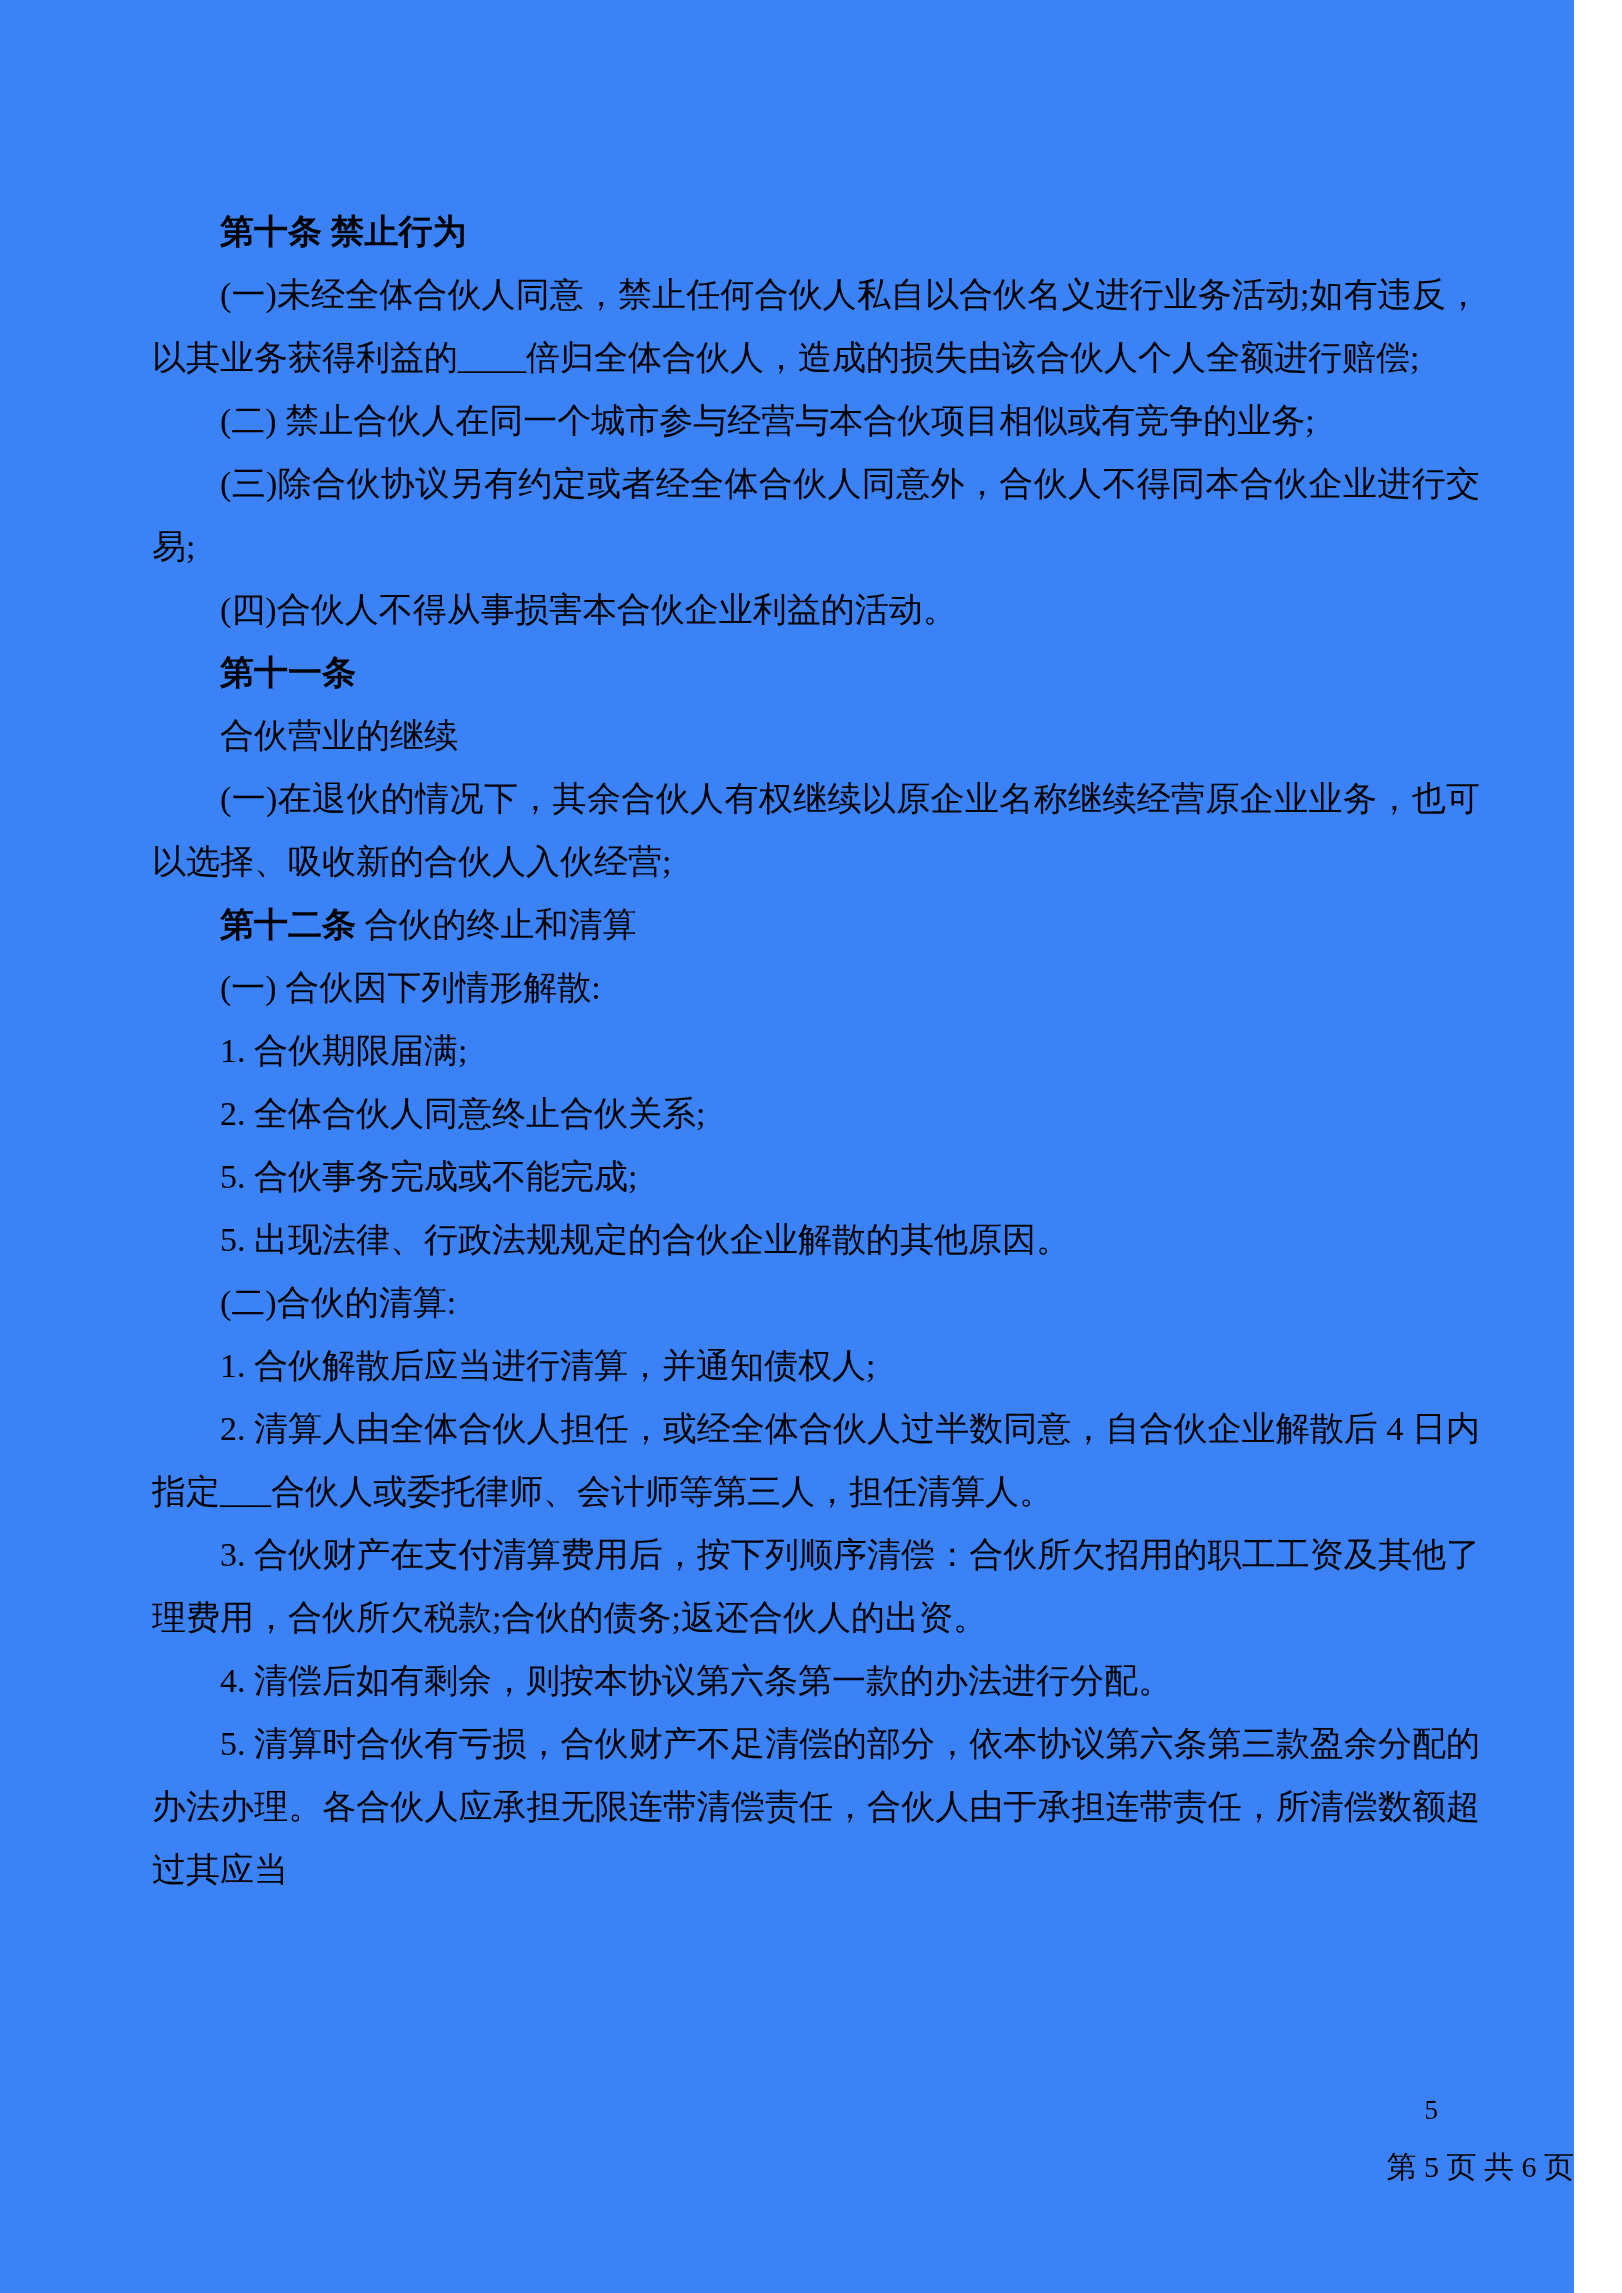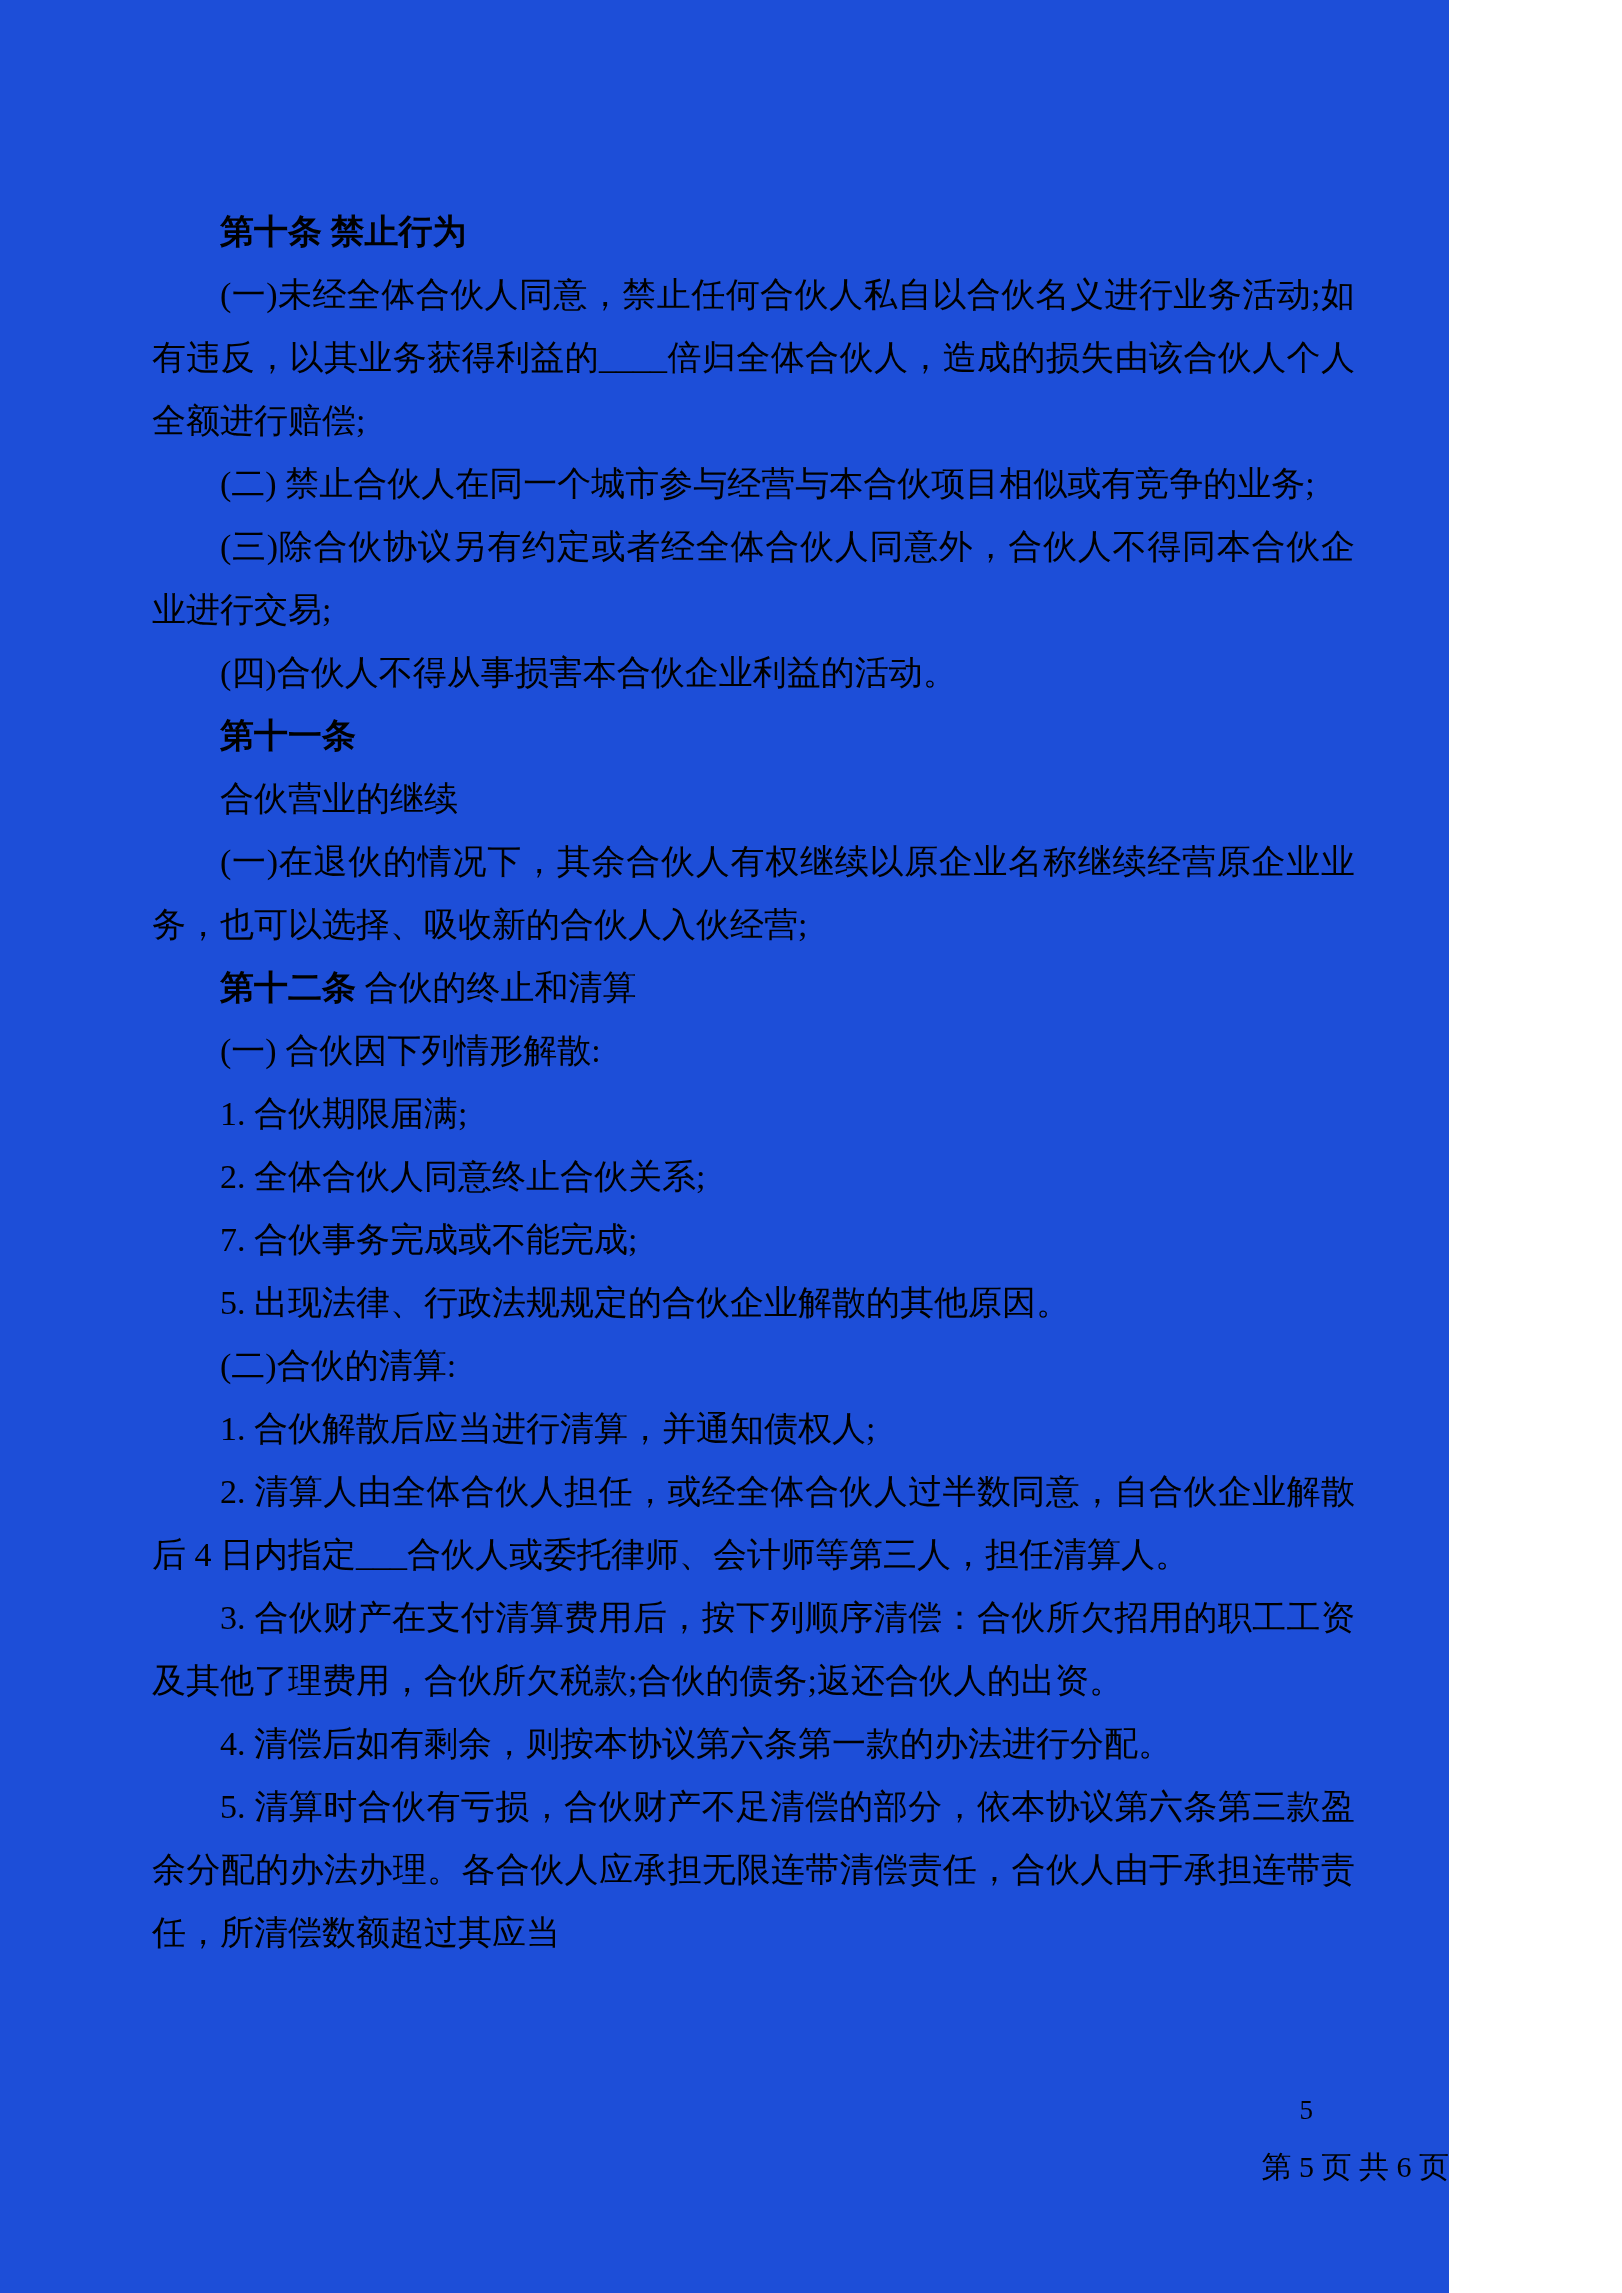--- a/index.html
+++ b/index.html
@@ -2,23 +2,23 @@
 <html style="font-size:14.5px"><head>
 <meta charset="utf-8">
 <style>
   html, body {
     margin: 0;
     padding: 0;
     background: #ffffff;
   }
   .page {
     position: relative;
-    width: 1449px;
+    width: 1574px;
     height: 2294px;
-    background: #1d4ed8;
+    background: #3b82f6;
     color: #000000;
     font-family: "Liberation Serif", "DejaVu Serif", serif;
     overflow: hidden;
     box-sizing: border-box;
   }
   .content {
     position: absolute;
     top: 200px;
     left: 152px;
     right: 94px;
@@ -61,21 +61,21 @@
       <p class="para"><span>(二) 禁止合伙人在同一个城市参与经营与本合伙项目相似或有竞争的业务;</span></p>
       <p class="para"><span>(三)除合伙协议另有约定或者经全体合伙人同意外，合伙人不得同本合伙企业进行交易;</span></p>
       <p class="para"><span>(四)合伙人不得从事损害本合伙企业利益的活动。</span></p>
       <p class="para"><span class="bold">第十一条</span></p>
       <p class="para"><span>合伙营业的继续</span></p>
       <p class="para"><span>(一)在退伙的情况下，其余合伙人有权继续以原企业名称继续经营原企业业务，也可以选择、吸收新的合伙人入伙经营;</span></p>
       <p class="para"><span class="bold">第十二条</span><span> 合伙的终止和清算</span></p>
       <p class="para"><span>(一) 合伙因下列情形解散:</span></p>
       <p class="para"><span>1. 合伙期限届满;</span></p>
       <p class="para"><span>2. 全体合伙人同意终止合伙关系;</span></p>
-      <p class="para"><span>7. 合伙事务完成或不能完成;</span></p>
+      <p class="para"><span>5. 合伙事务完成或不能完成;</span></p>
       <p class="para"><span>5. 出现法律、行政法规规定的合伙企业解散的其他原因。</span></p>
       <p class="para"><span>(二)合伙的清算:</span></p>
       <p class="para"><span>1. 合伙解散后应当进行清算，并通知债权人;</span></p>
       <p class="para"><span>2. 清算人由全体合伙人担任，或经全体合伙人过半数同意，自合伙企业解散后 4 日内指定___合伙人或委托律师、会计师等第三人，担任清算人。</span></p>
       <p class="para"><span>3. 合伙财产在支付清算费用后，按下列顺序清偿：合伙所欠招用的职工工资及其他了理费用，合伙所欠税款;合伙的债务;返还合伙人的出资。</span></p>
       <p class="para"><span>4. 清偿后如有剩余，则按本协议第六条第一款的办法进行分配。</span></p>
       <p class="para"><span>5. 清算时合伙有亏损，合伙财产不足清偿的部分，依本协议第六条第三款盈余分配的办法办理。各合伙人应承担无限连带清偿责任，合伙人由于承担连带责任，所清偿数额超过其应当</span></p>
     </div>
   <div class="pagenum">5</div>
   <div class="footer">第 5 页 共 6 页</div>

